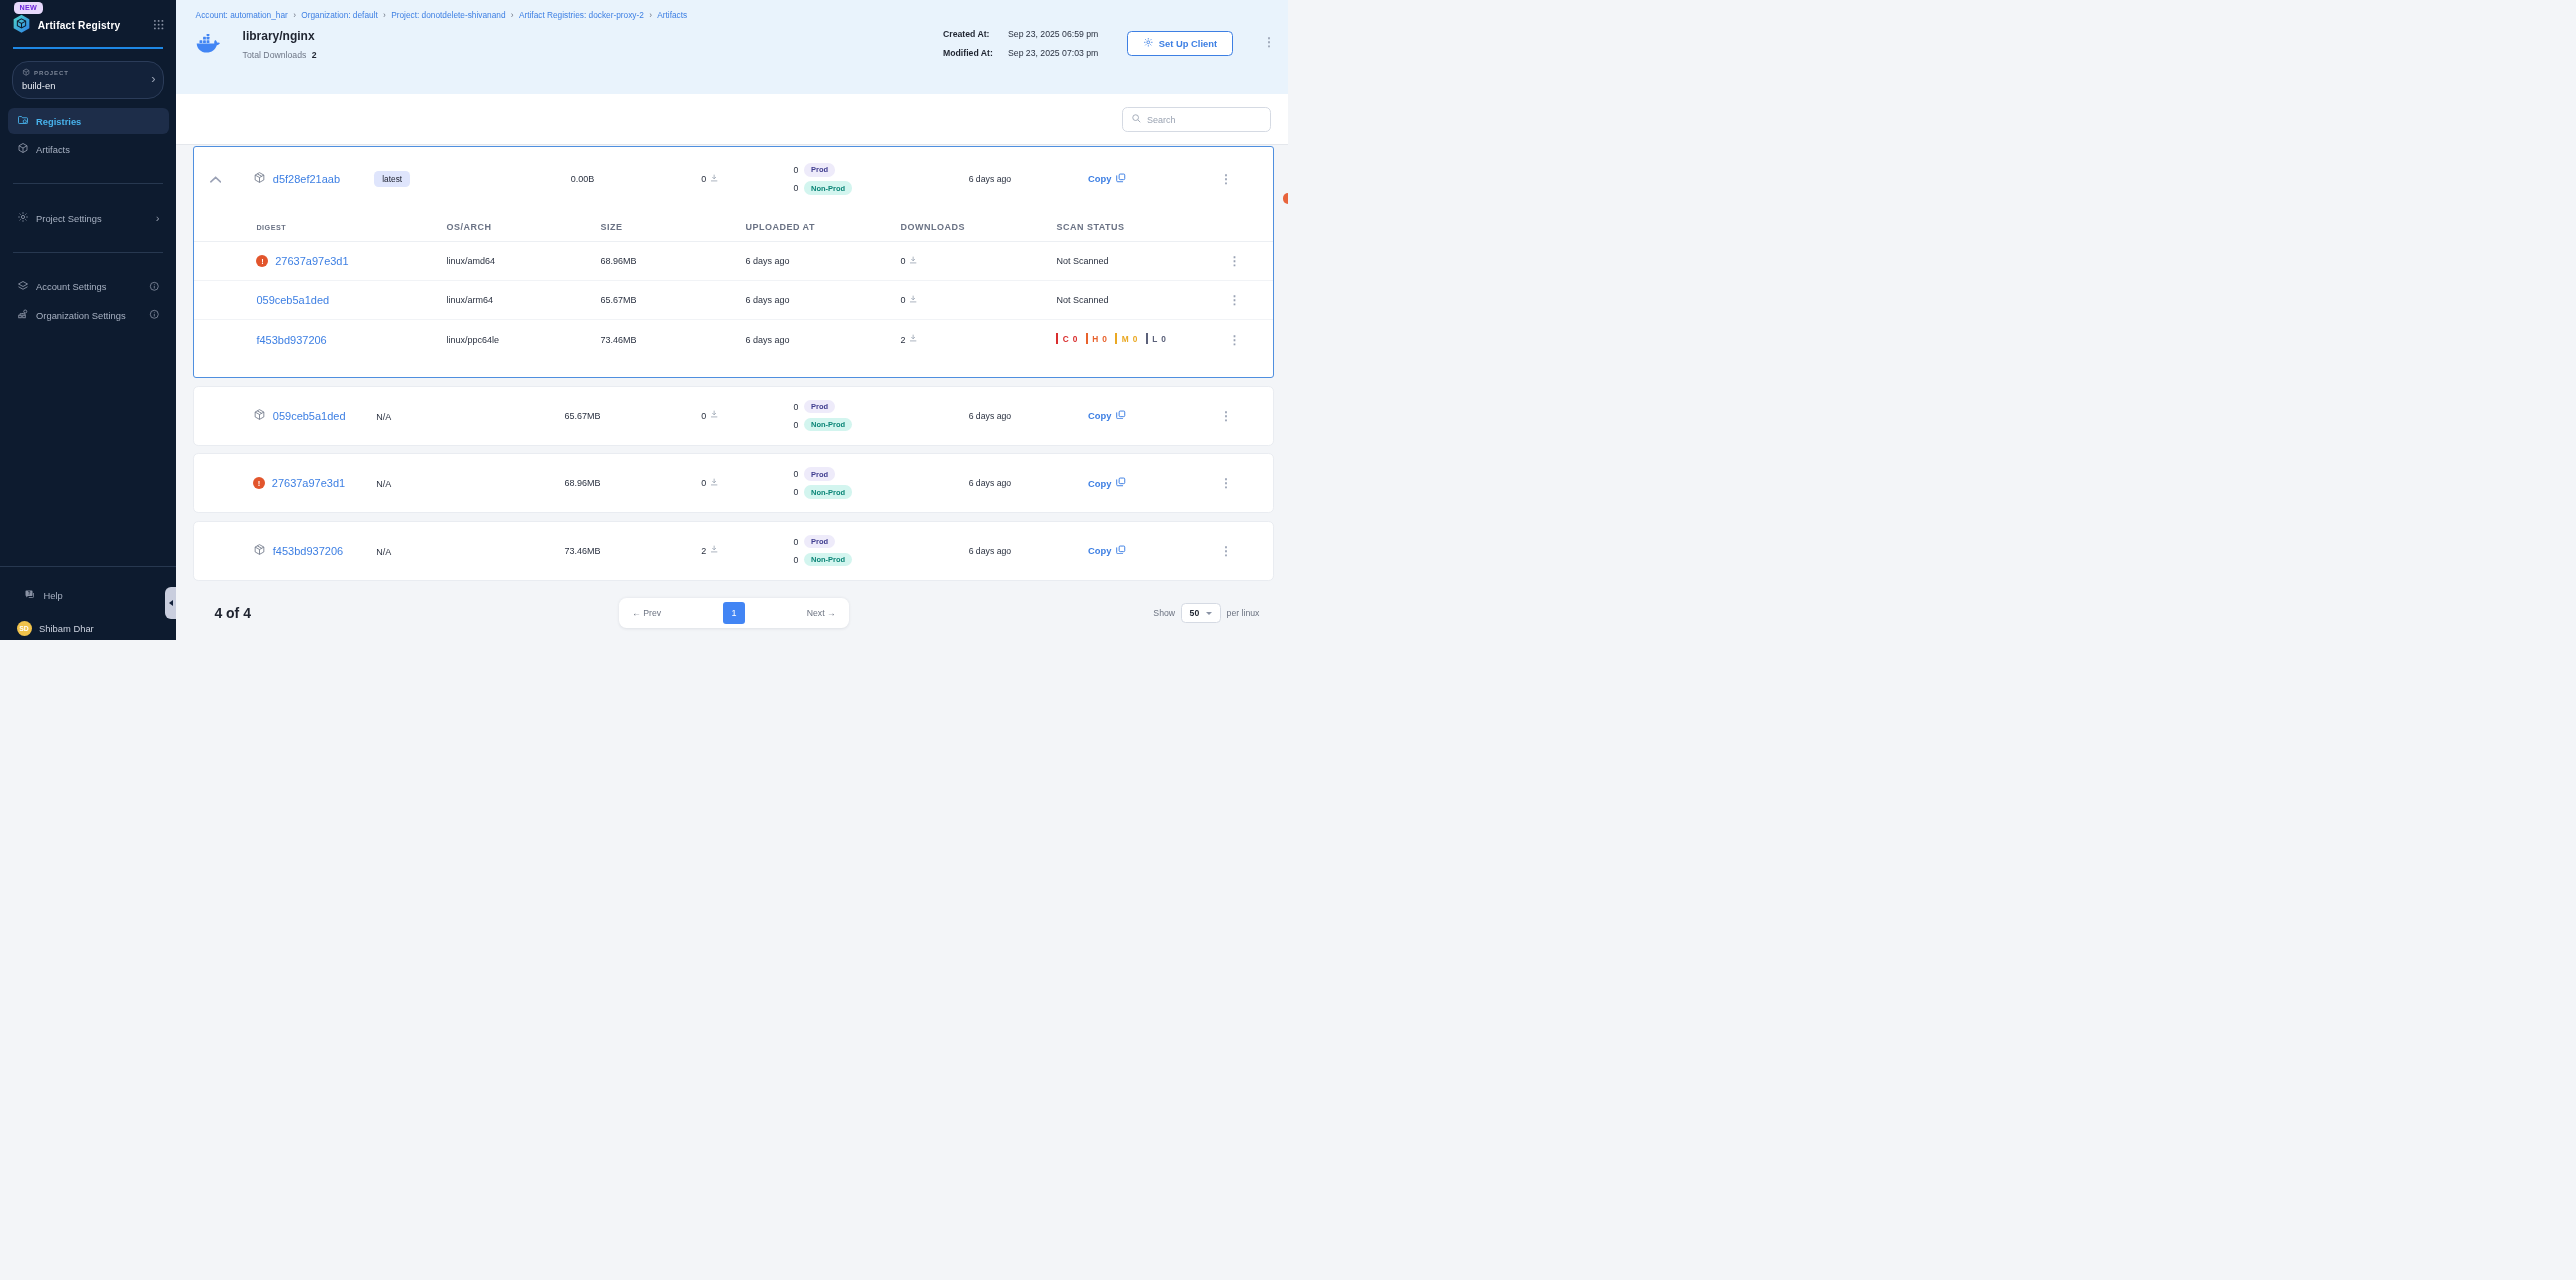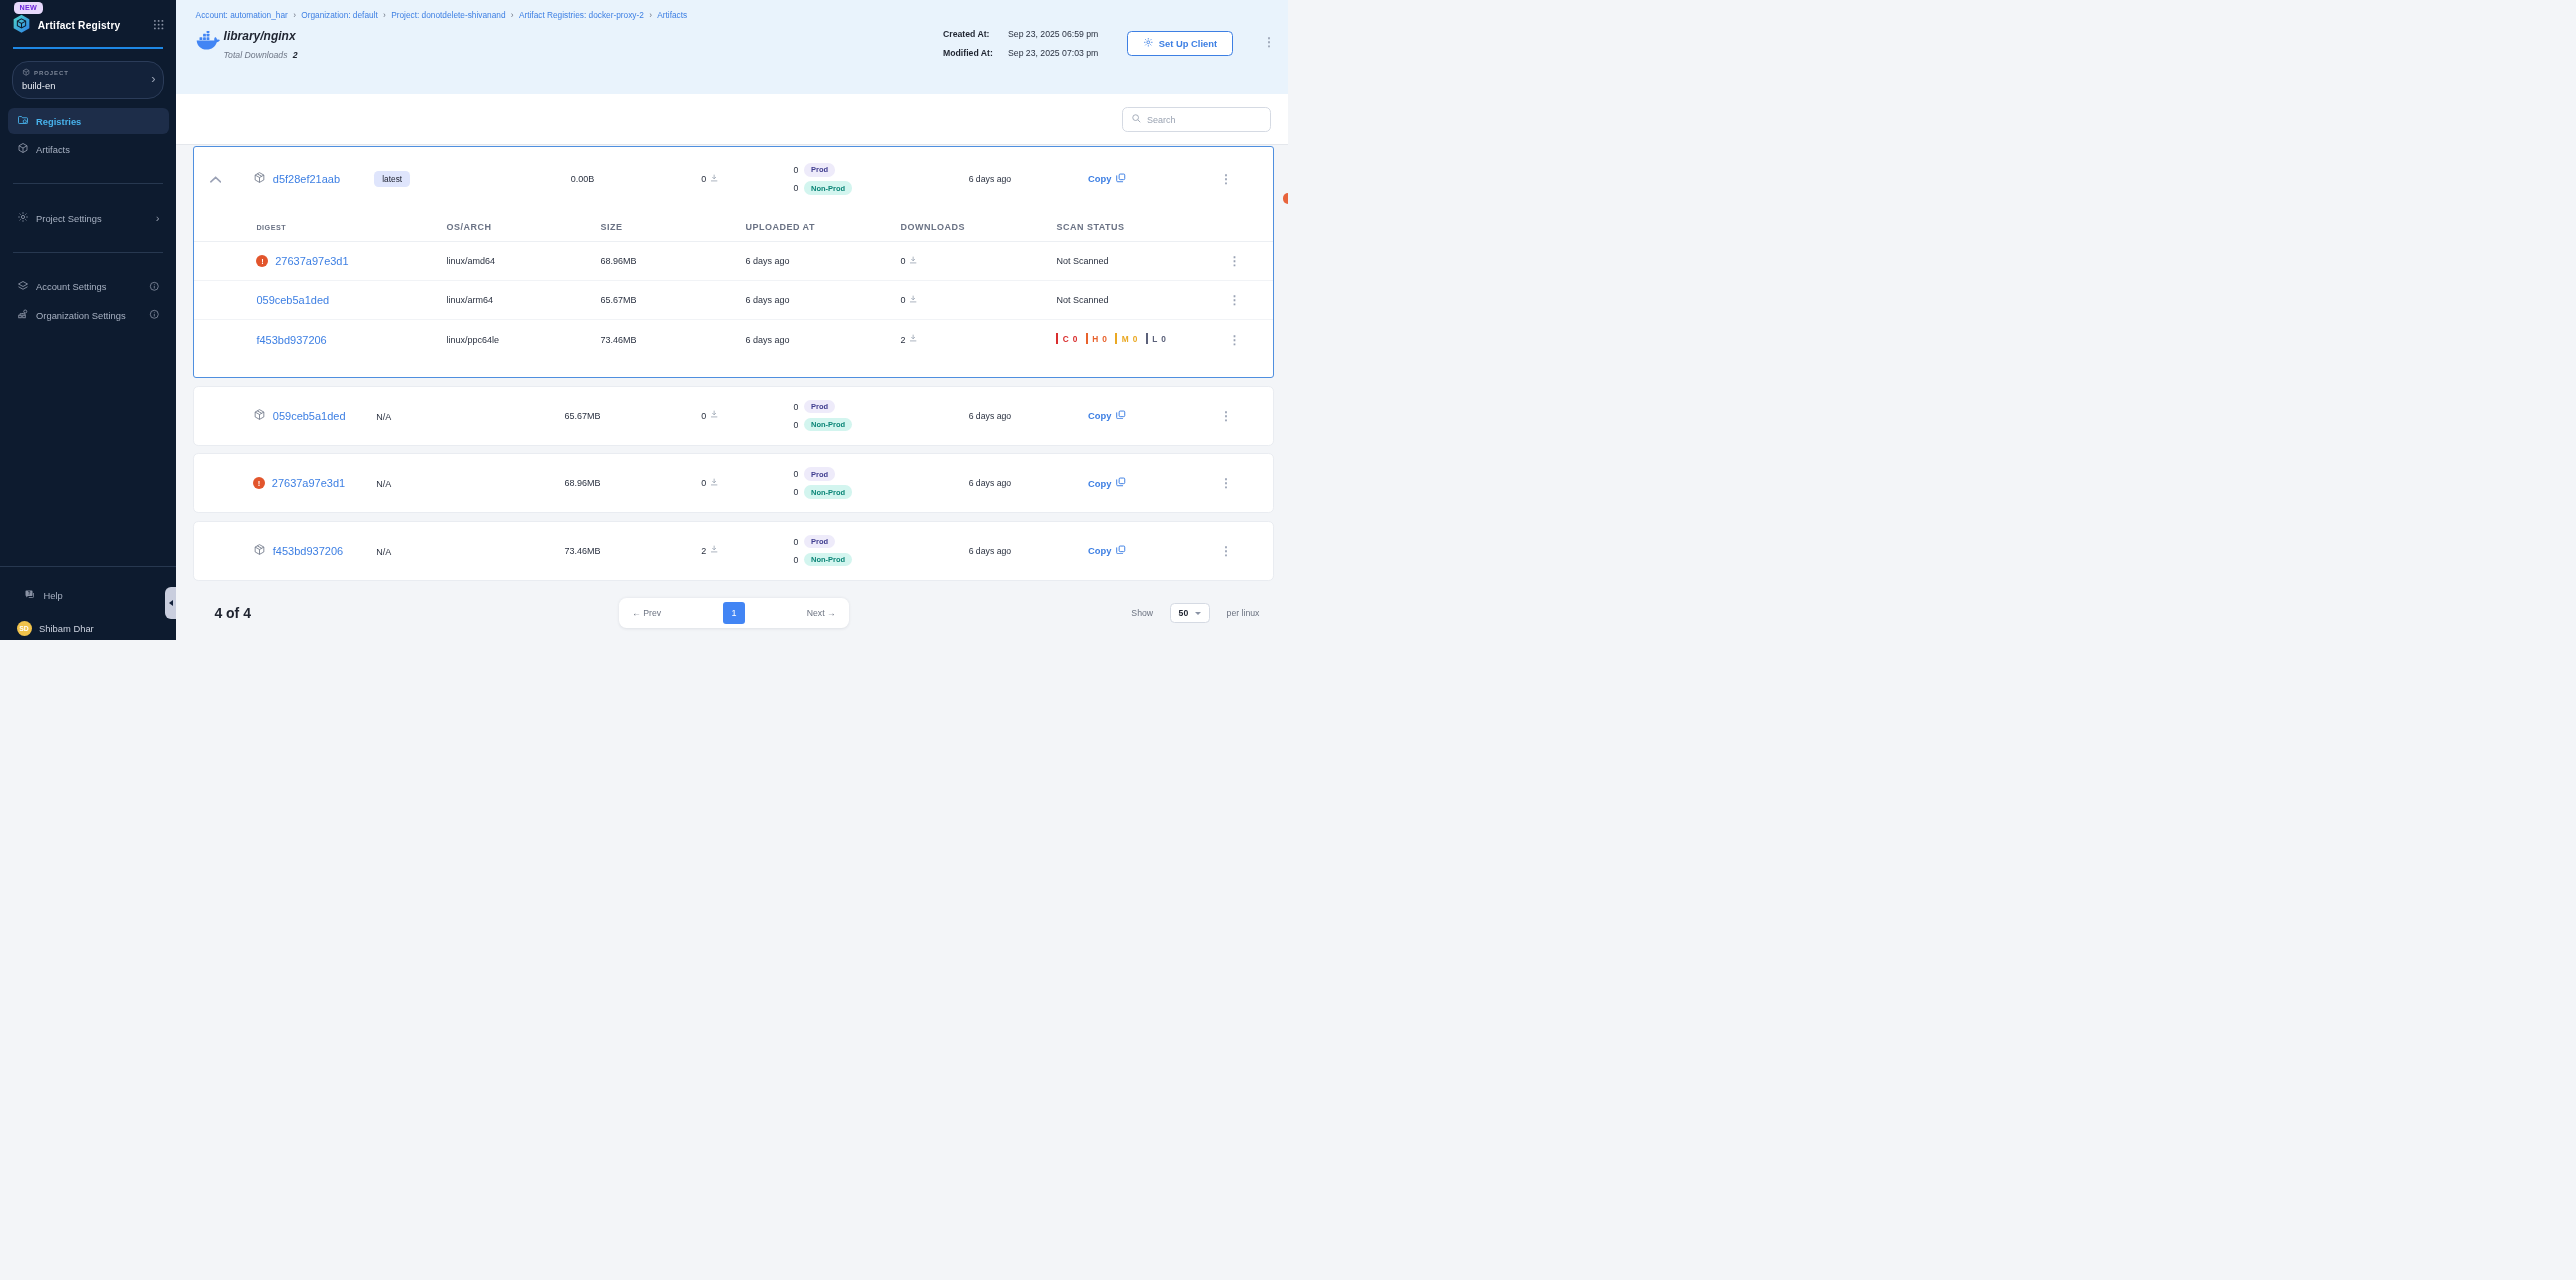--- a/index.html
+++ b/index.html
@@ -29,21 +29,21 @@
   .user-name { color:#cdd3e0; font-size:9.4px; }
   .collapse-handle { position:absolute; right:0; top:587px; width:10.6px; height:32px; background:#c9cede; border-radius:6px 0 0 6px; display:flex; align-items:center; justify-content:center; cursor:pointer; }
   .collapse-handle::before { content:""; border-right:4.5px solid #12203a; border-top:3.8px solid transparent; border-bottom:3.8px solid transparent; }
 
   
   .main { position:absolute; left:176px; top:0; width:1112px; height:640px; }
   .page-header { height:94px; background:#e9f3fc; position:relative; }
   .breadcrumb { padding:9.8px 0 0 19.6px; font-size:8.3px; display:flex; align-items:center; gap:5.3px; }
   .breadcrumb a { color:#3d7fe3; text-decoration:none; cursor:pointer; }
   .crumb-sep { color:#6b7280; font-size:8.3px; }
-  .title-block { position:absolute; left:19.6px; top:29px; display:flex; align-items:flex-start; gap:4px;font-style:italic; }
+  .title-block { position:absolute; left:19.6px; top:29px; display:flex; align-items:center; gap:23px; }
   .docker-icon { margin-top:2.3px; }
   .page-title { font-size:12px; font-weight:bold; color:#1f2430; }
   .total-dl { margin-top:6.8px; font-size:8.7px; color:#6f7787; }
   .total-dl b { color:#1f2430; margin-left:5.3px; }
   .hdr-meta { position:absolute; left:767px; top:29.4px; font-size:8.7px; }
   .meta-row { display:flex; margin-bottom:8.3px; }
   .meta-label { font-weight:bold; color:#1f2430; width:65px; }
   .meta-value { color:#2a3140; }
   .setup-btn { position:absolute; left:951px; top:31px; width:106px; height:25px; background:#fff; border:0.8px solid #3d7fe3; border-radius:4.5px; color:#3d7fe3; font-size:9.4px; font-weight:bold; display:flex; align-items:center; justify-content:center; gap:5.3px; cursor:pointer; font-family:"Liberation Sans", sans-serif; }
   .kebab { color:#98a1b3; font-size:12px; font-weight:bold; cursor:pointer; line-height:1; letter-spacing:0; }
@@ -103,21 +103,21 @@
   
   .artifact-card { background:#fff; border:0.8px solid #e9ecf1; border-radius:5.3px; height:60px; width:1081px; margin-top:7.5px; }
   .artifact-card:first-of-type { margin-top:9px; }
 
   
   .pagination { position:relative; height:33px; margin-top:16px; display:flex; align-items:center; justify-content:center; }
   .page-count { position:absolute; left:21px; font-size:14px; font-weight:bold; color:#1f2430; }
   .pager { display:flex; align-items:center; background:#fff; border-radius:7.5px; padding:3.8px 9px; box-shadow:0 0.8px 3px rgba(40,50,70,.10);gap:48px; }
   .pager-btn { color:#6b7280; font-size:8.7px; cursor:pointer; padding:3px 4.5px; }
   .page-num { width:22.6px; height:22.6px; background:#4285f4; color:#fff; font-size:9px; border-radius:3px; display:flex; align-items:center; justify-content:center; margin:0 9px; cursor:pointer; }
-  .per-page { position:absolute; right:15px; display:flex; align-items:center; gap:17px; font-size:8.7px; color:#6b7280; }
+  .per-page { position:absolute; right:15px; display:flex; align-items:center; gap:6px; font-size:8.7px; color:#6b7280; }
   .page-size-select { display:flex; align-items:center; gap:6.8px; background:#fff; border:0.8px solid #d5dae3; border-radius:4.5px; padding:3.8px 7.5px; cursor:pointer; color:#1f2430; font-weight:bold; font-size:8.7px; }
   .caret-down { border-left:3px solid transparent; border-right:3px solid transparent; border-top:3.8px solid #8a93a5; }
 
   .side-dot { position:absolute; right:-5.3px; top:193px; width:10.6px; height:10.6px; border-radius:50%; background:#e8643c; z-index:9; }
 </style>
 </head>
 <body>
 
 <div class="sidebar">
   <div class="new-badge">NEW</div>

